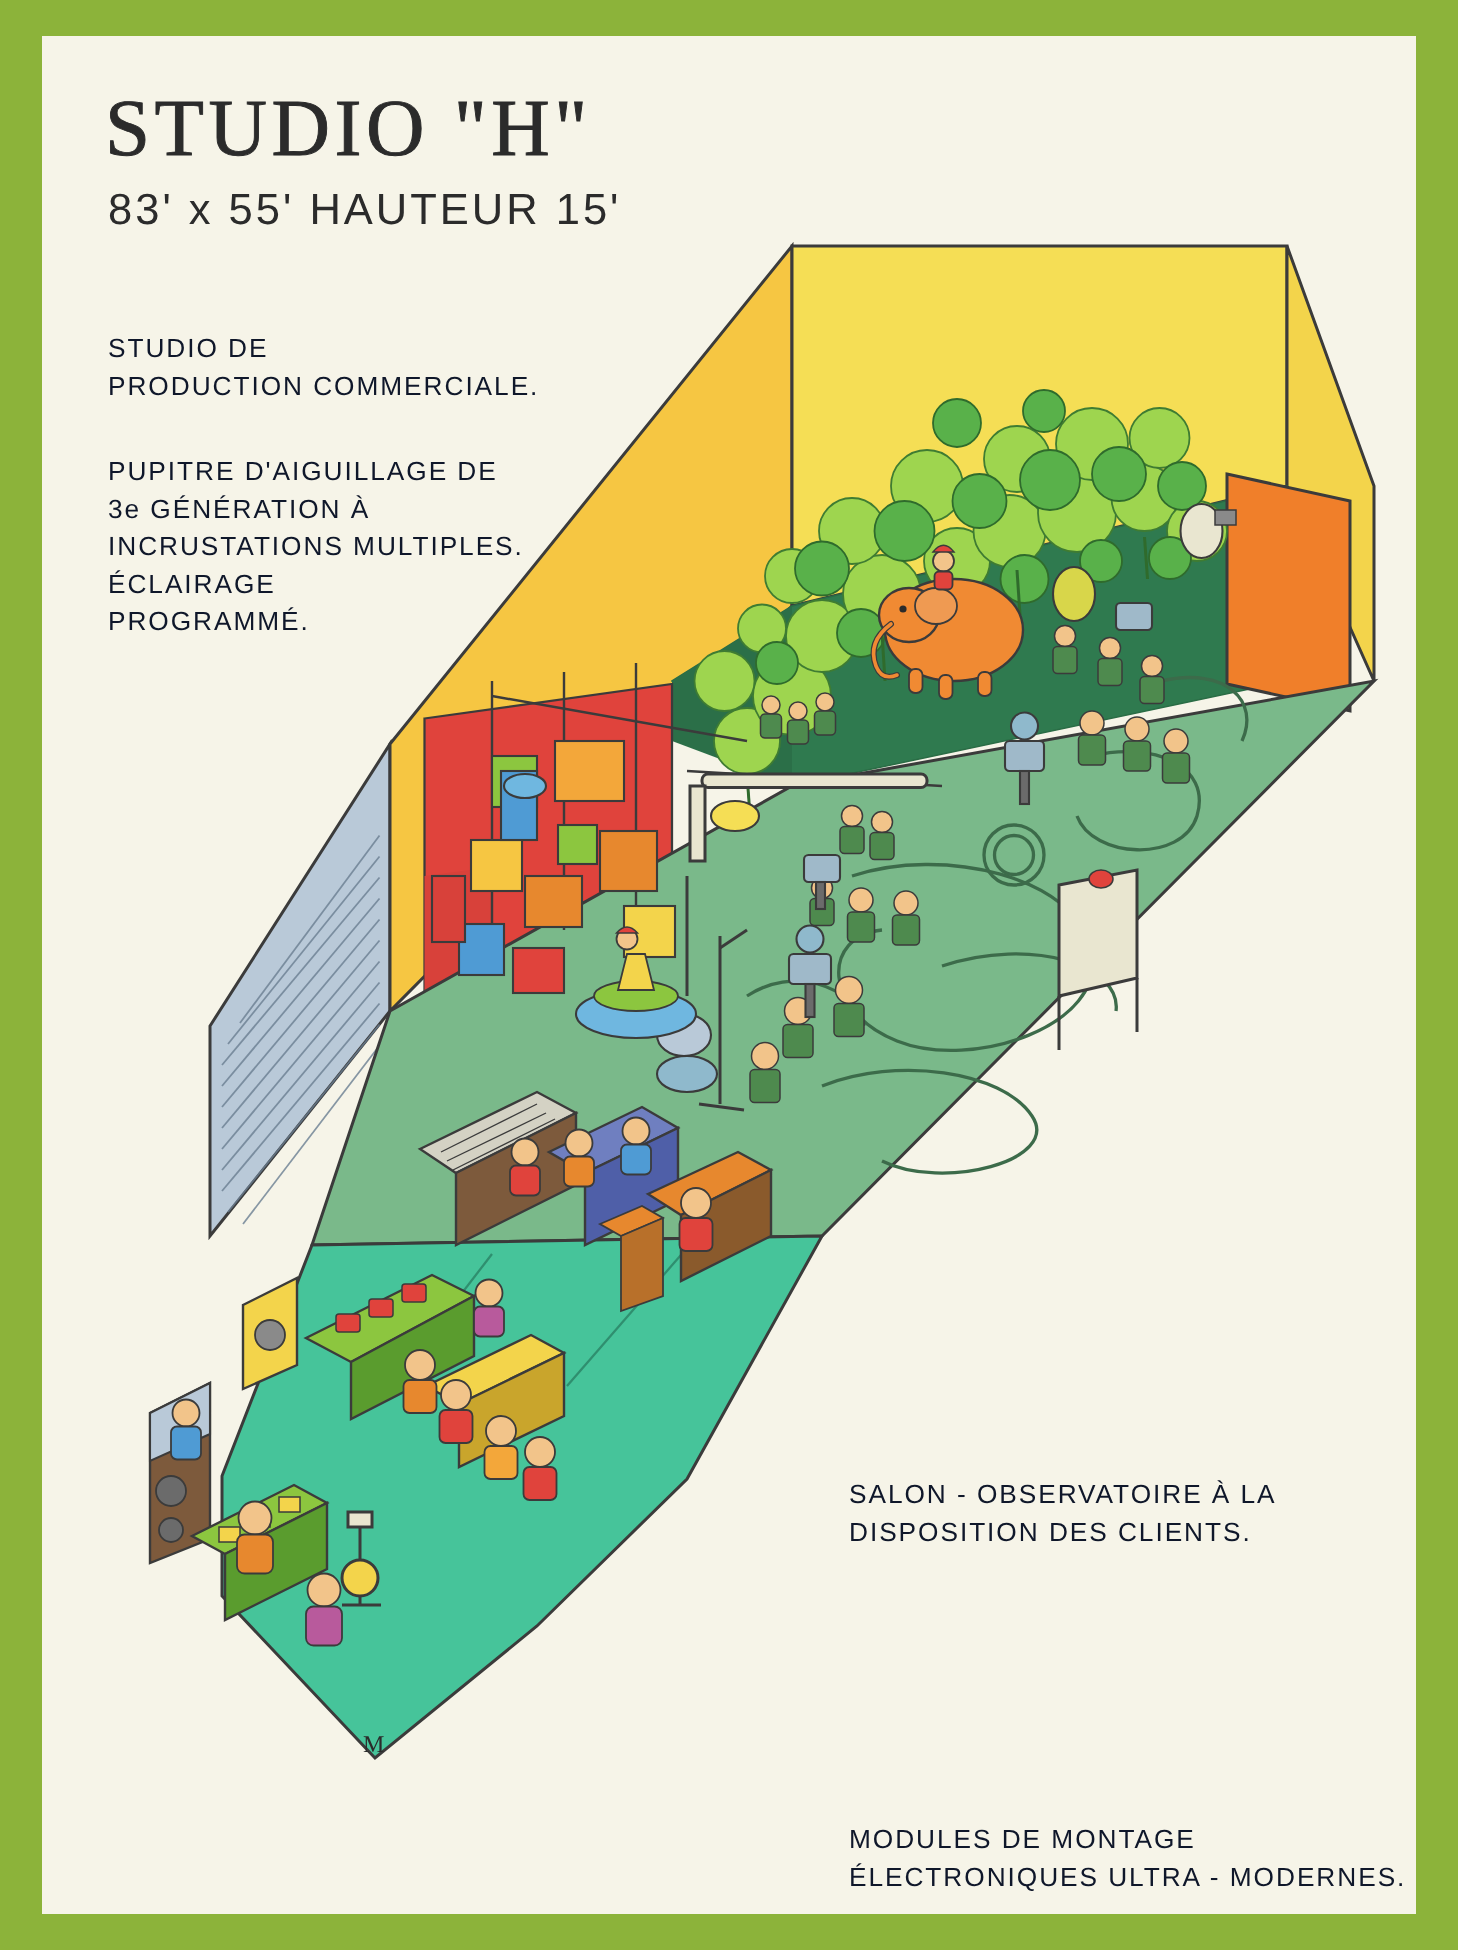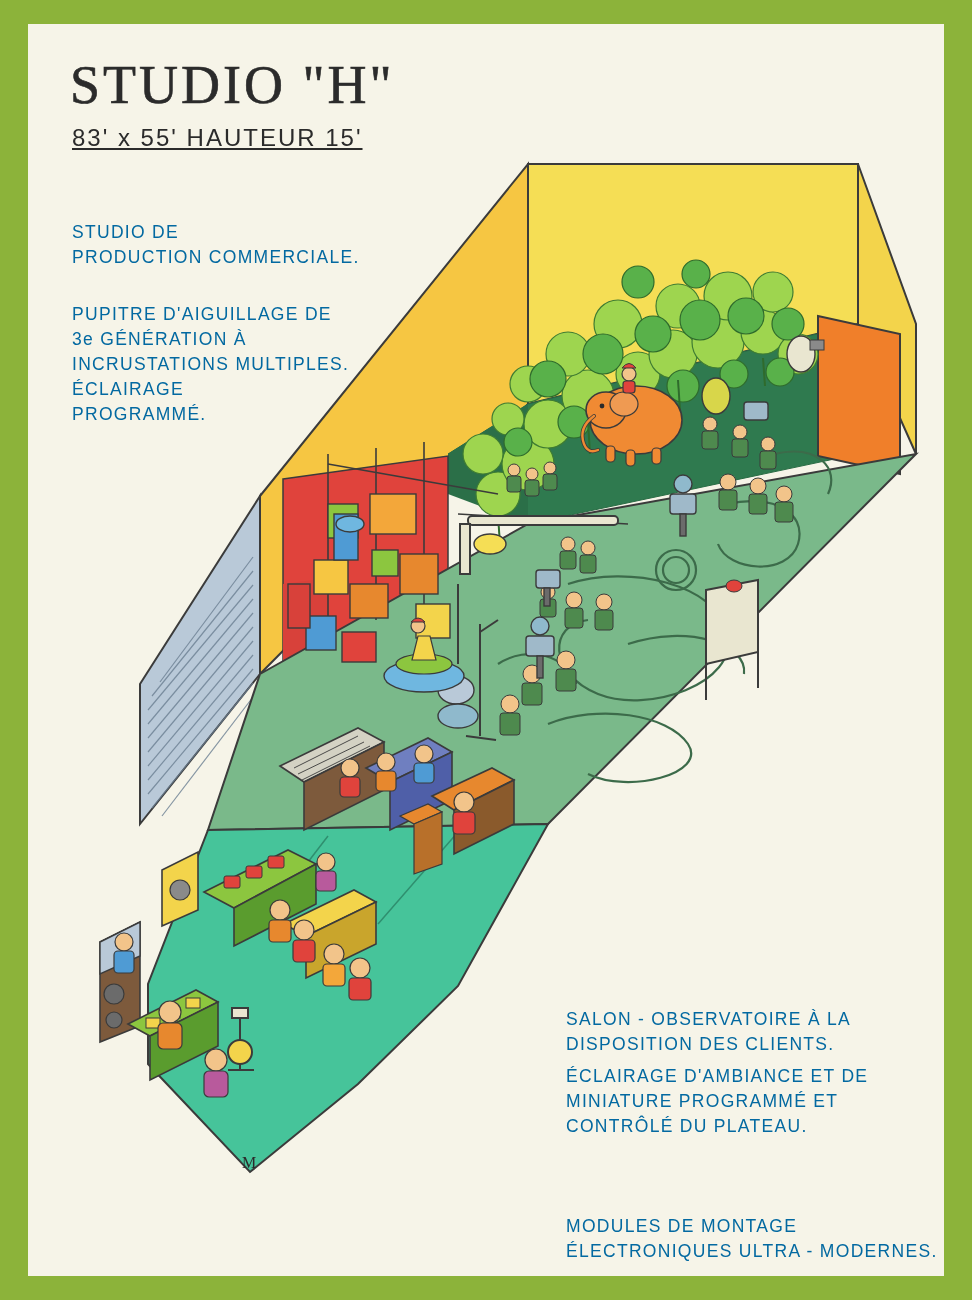--- a/index.html
+++ b/index.html
@@ -20,35 +20,35 @@
   .title{
     position:absolute;left:42px;top:30px;
     font-size:54px;letter-spacing:3px;
     color:#2b2b2b;
     font-family:"Liberation Serif", serif;
     font-weight:normal;
     -webkit-text-stroke:0.6px #2b2b2b;
   }
   .subtitle{
     position:absolute;left:44px;top:100px;
-    font-size:24px;letter-spacing:2px;color:#2b2b2b;text-decoration:underline;
+    font-size:29px;letter-spacing:2px;color:#2b2b2b;
   }
   .note{
     position:absolute;
-    color:#0369a1;
+    color:#0f172a;
     font-size:17.5px;
     letter-spacing:1.3px;
     line-height:25px;
     white-space:pre-line;
   }
   .note-left-1{left:44px;top:196px;}
   .note-left-2{left:44px;top:278px;}
   .note-right{left:538px;}
   .nr1{top:820px;}
-  .nr2{top:983px;}
+  .nr2{top:960px;}
   .nr3{top:1040px;}
   .nr4{top:1150px;margin-top:40px;}
 
   
   .art{position:absolute;left:0;top:0;width:916px;height:1252px;}
   .art svg{display:block;}
 </style>
 </head>
 <body>
 
@@ -429,19 +429,16 @@
   <div class="note note-left-1">STUDIO  DE
 PRODUCTION COMMERCIALE.</div>
   <div class="note note-left-2">PUPITRE D'AIGUILLAGE DE
 3e GÉNÉRATION À
 INCRUSTATIONS MULTIPLES.
 ÉCLAIRAGE
 PROGRAMMÉ.</div>
 
   <div class="note note-right nr2">SALON - OBSERVATOIRE À LA
 DISPOSITION  DES  CLIENTS.</div>
-  <div class="note note-right nr3">ÉCLAIRAGE D'AMBIANCE ET DE
-MINIATURE PROGRAMMÉ ET
-CONTRÔLÉ DU PLATEAU.</div>
   <div class="note note-right nr4">MODULES DE MONTAGE
 ÉLECTRONIQUES ULTRA - MODERNES.</div>
 
 </div>
 
 </body></html>

